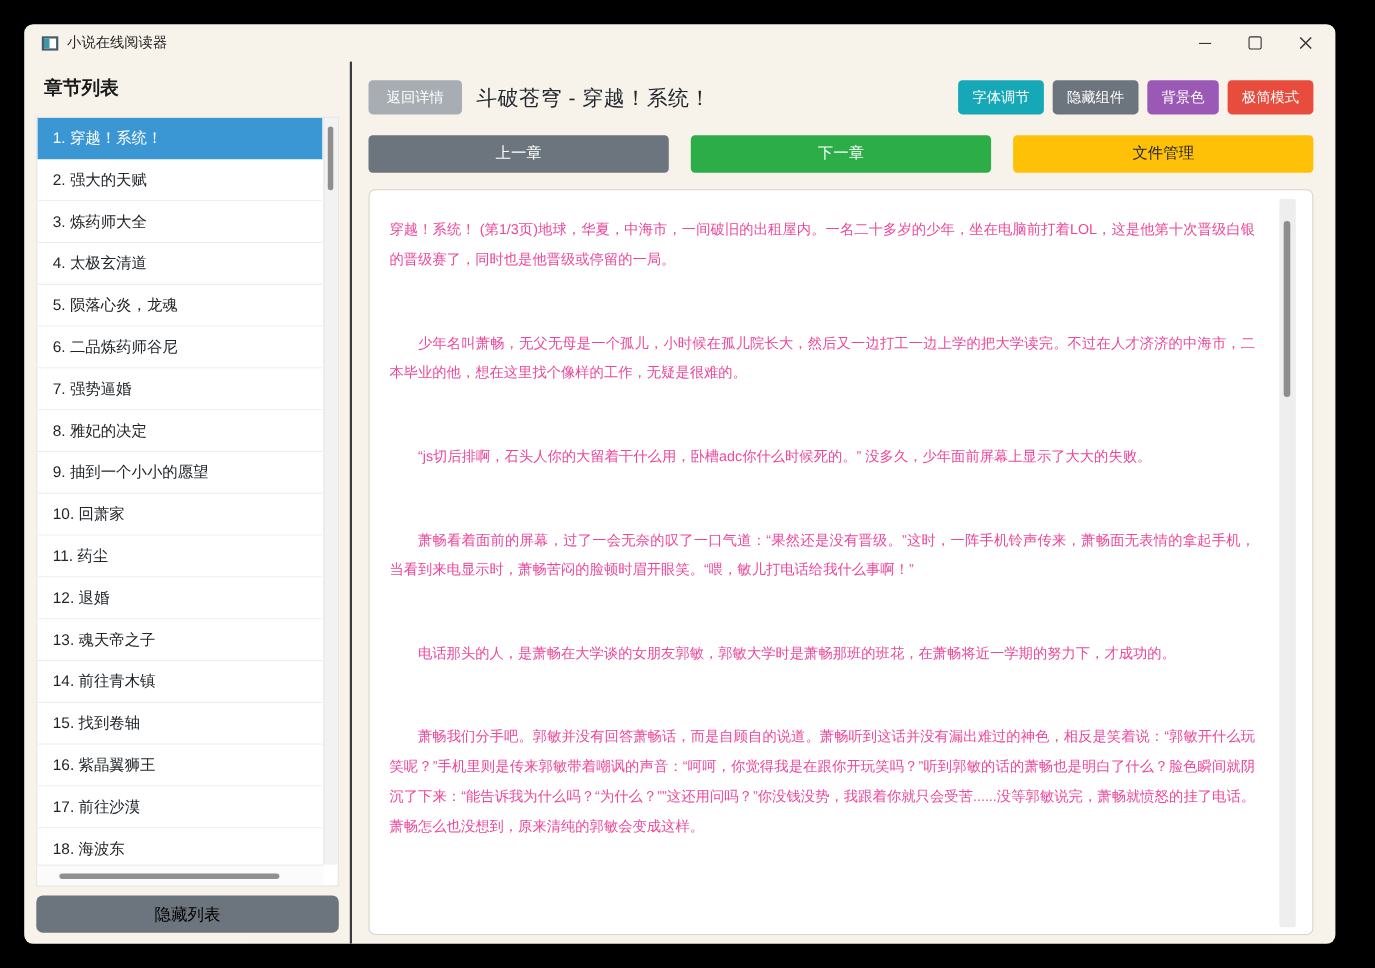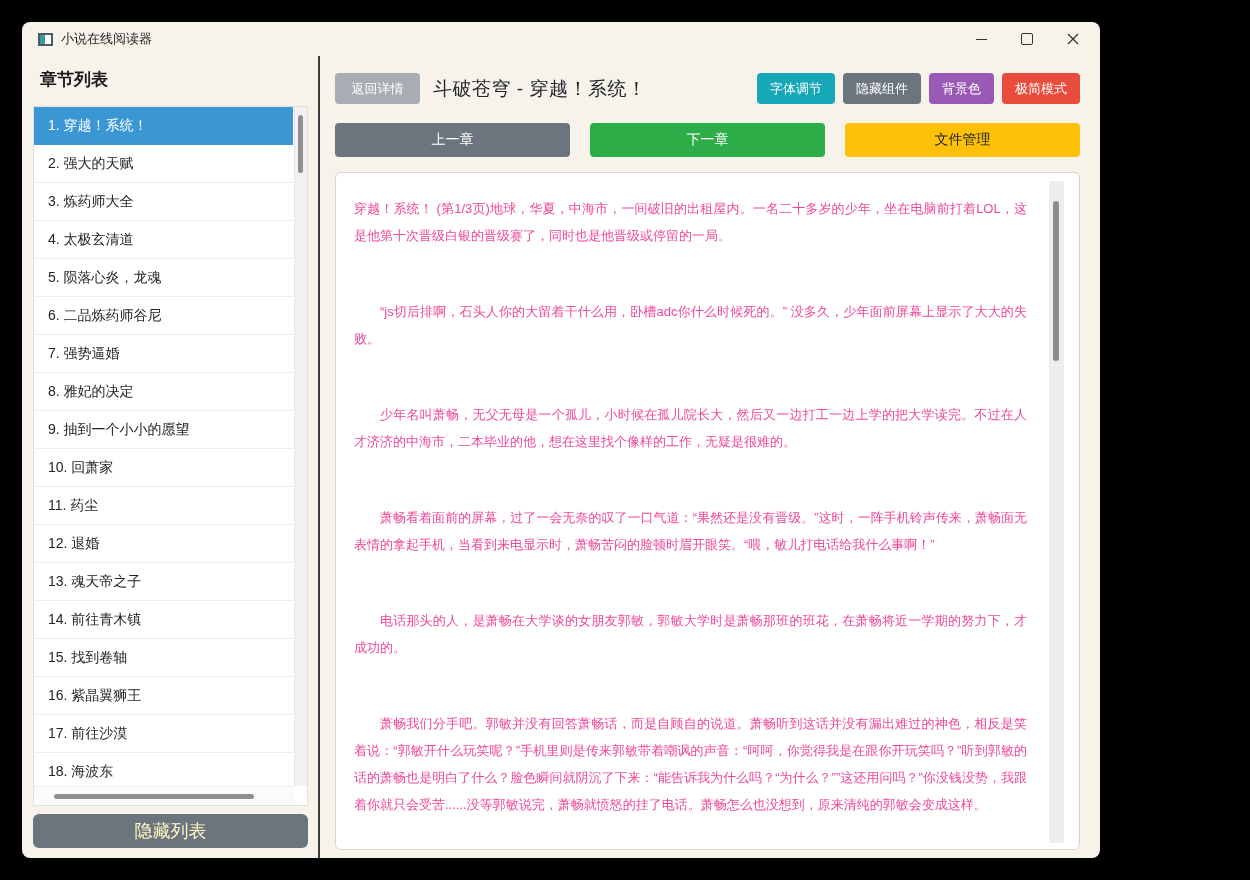--- a/index.html
+++ b/index.html
@@ -3,21 +3,21 @@
 <meta charset="utf-8">
 <style>
   html,body{margin:0;padding:0;}
   body{
     width:1250px;height:880px;background:#000;
     font-family:"Liberation Sans","DejaVu Sans",sans-serif;
     overflow:hidden;
   }
   .screen{position:relative;width:1250px;height:880px;background:#000;}
   .window{
-    position:absolute;left:22px;top:22px;width:1078px;height:836px;
+    position:absolute;left:22px;top:22px;width:1192px;height:836px;
     background:var(--window_bg,#f7f3eb);border-radius:8px;overflow:hidden;
     box-sizing:border-box;
   }
   
   .titlebar{height:34px;display:flex;align-items:center;padding:0 4px 0 16px;box-sizing:border-box;}
   .app-icon{position:relative;width:15px;height:13px;border:2px solid #4a5a66;background:#fff;margin-right:8px;box-sizing:border-box;flex:0 0 auto;}
   .app-icon-inner{position:absolute;left:0;top:0;bottom:0;width:5px;background:#3e98a0;}
   .app-title{font-size:13px;color:#1f1f1f;}
   .win-controls{margin-left:auto;display:flex;align-items:stretch;height:34px;}
   .win-btn{width:46px;display:flex;align-items:center;justify-content:center;}
@@ -40,21 +40,21 @@
     padding-left:14px;font-size:14px;color:#212529;background:#fff;
     border-bottom:1px solid #ececec;white-space:nowrap;overflow:hidden;text-align:right;
   }
   .chapter-item.selected{background:var(--selected_chapter,#3a97d4);color:#fff;border-bottom-color:transparent;}
   .list-vscroll{position:absolute;top:0;right:0;bottom:19px;width:13px;background:#f2f2f2;border-left:1px solid #e6e6e6;box-sizing:border-box;}
   .list-vthumb{position:absolute;top:8px;left:3px;width:5px;height:58px;background:#8f8f8f;border-radius:3px;}
   .list-hscroll{position:absolute;left:0;right:13px;bottom:0;height:19px;background:#fbfbfb;border-top:1px solid #ececec;box-sizing:border-box;}
   .list-hthumb{position:absolute;left:20px;top:7px;width:200px;height:5px;background:#909090;border-radius:3px;}
   .hide-list-btn{
     margin-top:8px;height:34px;flex:0 0 auto;border:none;border-radius:6px;
-    background:var(--btn_gray,#6c757d);color:#fef9c3;font-size:18px;
+    background:var(--btn_gray,#6c757d);color:#000000;font-size:15px;
     font-family:inherit;
   }
   
   .main{flex:1;min-width:0;display:flex;flex-direction:column;padding:17px 20px 8px 15px;box-sizing:border-box;}
   .header-row{height:31px;display:flex;align-items:center;flex:0 0 auto;}
   .btn{border:none;border-radius:4px;color:#fff;font-family:inherit;}
   .back-btn{width:85px;height:31px;font-size:13px;background:var(--btn_back,#a7adb3);flex:0 0 auto;}
   .book-title{font-size:19px;font-weight:normal;color:#23272d;margin-left:13px;letter-spacing:.5px;white-space:nowrap;text-align:right;}
   .toolbar{margin-left:auto;display:flex;gap:8px;padding-left:32px;}
   .toolbar-btn{height:31px;padding:0 13px;font-size:13px;border:none;border-radius:4px;color:#fff;font-family:inherit;white-space:nowrap;}
@@ -150,22 +150,22 @@
             </div>
         </div>
         <div class="nav-row">
           <button class="btn nav-btn prev">上一章</button>
           <button class="btn nav-btn next">下一章</button>
           <button class="btn nav-btn files">文件管理</button>
         </div>
         <div class="reader-card">
           <div class="reader-text" id="reader-text">
               <p class="reader-para no-indent">穿越！系统！ (第1/3页)地球，华夏，中海市，一间破旧的出租屋内。一名二十多岁的少年，坐在电脑前打着LOL，这是他第十次晋级白银的晋级赛了，同时也是他晋级或停留的一局。</p>
+              <p class="reader-para">少年名叫萧畅，无父无母是一个孤儿，小时候在孤儿院长大，然后又一边打工一边上学的把大学读完。不过在人才济济的中海市，二本毕业的他，想在这里找个像样的工作，无疑是很难的。</p>
               <p class="reader-para">“js切后排啊，石头人你的大留着干什么用，卧槽adc你什么时候死的。” 没多久，少年面前屏幕上显示了大大的失败。</p>
-              <p class="reader-para">少年名叫萧畅，无父无母是一个孤儿，小时候在孤儿院长大，然后又一边打工一边上学的把大学读完。不过在人才济济的中海市，二本毕业的他，想在这里找个像样的工作，无疑是很难的。</p>
               <p class="reader-para">萧畅看着面前的屏幕，过了一会无奈的叹了一口气道：“果然还是没有晋级。”这时，一阵手机铃声传来，萧畅面无表情的拿起手机，当看到来电显示时，萧畅苦闷的脸顿时眉开眼笑。“喂，敏儿打电话给我什么事啊！”</p>
               <p class="reader-para">电话那头的人，是萧畅在大学谈的女朋友郭敏，郭敏大学时是萧畅那班的班花，在萧畅将近一学期的努力下，才成功的。</p>
               <p class="reader-para">萧畅我们分手吧。郭敏并没有回答萧畅话，而是自顾自的说道。萧畅听到这话并没有漏出难过的神色，相反是笑着说：“郭敏开什么玩笑呢？”手机里则是传来郭敏带着嘲讽的声音：“呵呵，你觉得我是在跟你开玩笑吗？”听到郭敏的话的萧畅也是明白了什么？脸色瞬间就阴沉了下来：“能告诉我为什么吗？“为什么？””这还用问吗？”你没钱没势，我跟着你就只会受苦......没等郭敏说完，萧畅就愤怒的挂了电话。萧畅怎么也没想到，原来清纯的郭敏会变成这样。</p>
             </div>
           <div class="reader-vscroll">
             <div class="reader-vthumb"></div>
           </div>
         </div>
       </section>
 

